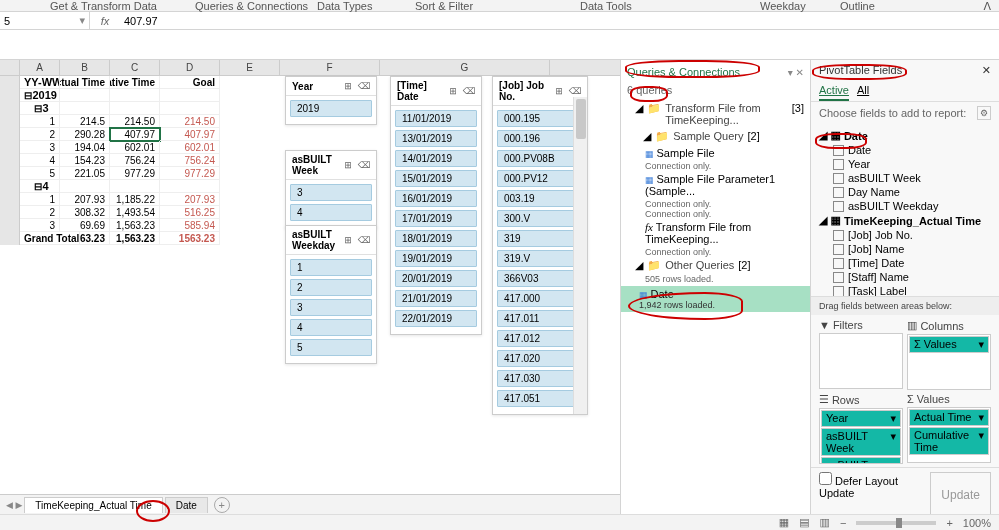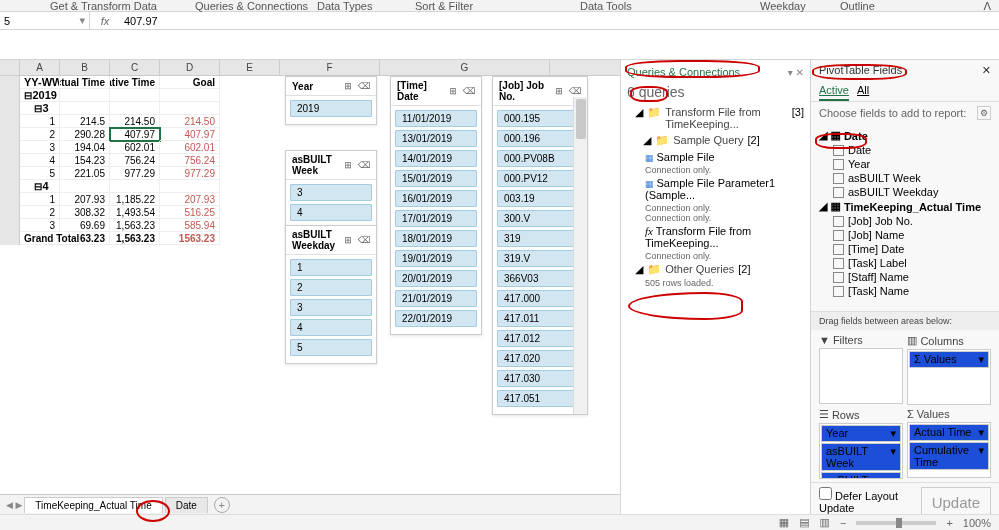--- a/index.html
+++ b/index.html
@@ -42,21 +42,21 @@
 .slicer-body { padding: 4px; }
 .slicer-item { background: #d2e6f1; border: 1px solid #a5cbe0; margin-bottom: 3px; padding: 2px 6px; font-size: 10px; border-radius: 1px; }
 
 
 .qc-pane { width: 190px; border-left: 1px solid #d4d4d4; display: flex; flex-direction: column; padding: 4px 6px; }
 .qc-title { color: #217346; font-size: 14px; padding: 2px 0; display:flex; justify-content:space-between; align-items:center; }
 .circle-red { border: 2px solid #cc0000; border-radius: 50%; position: absolute; pointer-events:none; }
 .qc-tabs { display: flex; gap: 10px; margin-top: 4px; font-size: 10px; }
 .qc-tab { padding: 2px 0; }
 .qc-tab.active { color: #217346; border-bottom: 2px solid #217346; }
-.qc-count { font-size: 14px; color: #666; margin-top: 4px; }
+.qc-count { font-size: 11px; color: #666; margin-top: 4px; }
 .qc-tree { margin-top: 4px; font-size: 10px; }
 .qc-node { padding: 2px 0 2px 8px; display: flex; align-items: flex-start; gap: 4px; }
 .qc-folder { color: #444; }
 .qc-folder-icon { color: #d4a84b; }
 .qc-sub { color: #666; font-size: 9px; padding-left: 18px; }
 .qc-item { padding: 2px 0 2px 18px; font-size: 10px; }
 .qc-item-icon { color: #3b7dd8; font-size:9px; margin-right:3px;}
 .qc-fx { font-style: italic; font-family: serif; }
 .qc-highlight { background: #a7e0c4; margin: 2px -6px 0; padding: 2px 8px 2px 18px; }
 .qc-highlight .sub { font-size: 9px; color: #333; }
@@ -73,23 +73,23 @@
 .pt-search { margin: 0 8px; border: 1px solid #ccc; height: 16px; display:flex; align-items:center; padding:0 4px; font-size:9px; color:#888; background:#fff; }
 .pt-fields { flex:1; overflow:hidden; padding: 4px 8px; font-size: 10px; }
 .pt-group-head { font-weight:600; padding:1px 0; display:flex; align-items:center; gap:3px; }
 .pt-field { padding: 1px 0 1px 14px; display: flex; align-items: center; gap: 4px; }
 .pt-check { width: 11px; height: 11px; border: 1px solid #888; display:inline-block; flex-shrink:0; }
 .pt-drag-hint { font-size: 9px; color: #444; padding: 4px 8px; border-top: 1px solid #ddd; background:#eee; }
 .pt-areas { display: grid; grid-template-columns: 1fr 1fr; gap: 4px; padding: 4px 8px; }
 .pt-area { height: 70px; border: none; font-size:10px; }
 .pt-area-title { font-size: 9px; color: #444; margin-bottom: 2px; display:flex; align-items:center; gap:3px; }
 .pt-area-body { border: 1px solid #ccc; background:#fff; height: 56px; overflow:hidden; }
-.pt-area-item { background: #1d4ed8; border:1px solid #ccc; margin:1px; padding:1px 4px; font-size:9px; display:flex; justify-content:space-between; }
+.pt-area-item { background: #14b8a6; border:1px solid #ccc; margin:1px; padding:1px 4px; font-size:9px; display:flex; justify-content:space-between; }
 .pt-footer { display:flex; justify-content:flex-end; padding:4px 8px; font-size:9px; border-top:1px solid #ddd; }
-.pt-update-btn { border:1px solid #ccc; padding:6px 10px; color:#999; font-size:15px; }
+.pt-update-btn { border:1px solid #ccc; padding:15px 10px; color:#999; font-size:12px; }
 
 
 .sheet-tabs { position: absolute; bottom: 16px; left: 0; width: 620px; height: 20px; background: #f3f3f3; border-top: 1px solid #ccc; display: flex; align-items: center; padding: 0 6px; gap: 2px; }
 .sheet-nav { display:flex; gap:6px; color:#888; font-size:9px; }
 .sheet-tab { padding: 2px 10px; background: #fff; border: 1px solid #ccc; border-bottom: none; font-size: 10px; }
 .sheet-tab.inactive { background: #e8e8e8; }
 .sheet-add { width:16px; height:16px; border-radius:50%; border:1px solid #aaa; display:flex; align-items:center; justify-content:center; font-size:11px; color:#888; margin-left:4px; }
 
 
 .status-bar { position:absolute; bottom:0; left:0; right:0; height:16px; background:#f3f3f3; border-top:1px solid #ddd; display:flex; justify-content:flex-end; align-items:center; padding:0 8px; gap:10px; font-size:9px; color:#666; }
@@ -353,20 +353,24 @@
       <div class="qc-sub">Connection only.</div>
       <div class="qc-item"><span class="qc-fx">fx</span> <span>Transform File from TimeKeeping...</span></div>
       <div class="qc-sub">Connection only.</div>
       <div class="qc-node">
           <span>◢</span>
           <span class="qc-folder-icon">📁</span>
           <span class="qc-folder">Other Queries</span> 
           <span>[2]</span>
         </div>
       <div class="qc-sub">505 rows loaded.</div>
+      <div class="qc-highlight">
+        <span class="qc-item-icon">▦</span><span>Date</span>
+        <div class="sub">1,942 rows loaded.</div>
+      </div>
     </div>
   </div>
 
   <div class="pt-pane">
     <div class="pt-title">
         <span>PivotTable Fields</span>
         <span class="pt-close">✕</span>
       </div>
     <div class="pt-tabs">
       <div class="pt-tab active">Active</div>
@@ -389,20 +393,24 @@
           <div class="pt-field">
             <span class="pt-check"></span>
             <span>Year</span>
           </div>
           <div class="pt-field">
             <span class="pt-check"></span>
             <span>asBUILT Week</span>
           </div>
           <div class="pt-field">
             <span class="pt-check"></span>
+            <span>Day Name</span>
+          </div>
+          <div class="pt-field">
+            <span class="pt-check"></span>
             <span>asBUILT Weekday</span>
           </div>
         </div>
       <div class="pt-group-head">
           <span>◢ ▦</span>
           <span>TimeKeeping_Actual Time</span>
         </div>
       <div id="pt-fields-tk">
           <div class="pt-field">
             <span class="pt-check"></span>
@@ -411,25 +419,25 @@
           <div class="pt-field">
             <span class="pt-check"></span>
             <span>[Job] Name</span>
           </div>
           <div class="pt-field">
             <span class="pt-check"></span>
             <span>[Time] Date</span>
           </div>
           <div class="pt-field">
             <span class="pt-check"></span>
+            <span>[Staff] Name</span>
+          </div>
+          <div class="pt-field">
+            <span class="pt-check"></span>
             <span>[Task] Label</span>
-          </div>
-          <div class="pt-field">
-            <span class="pt-check"></span>
-            <span>[Staff] Name</span>
           </div>
           <div class="pt-field">
             <span class="pt-check"></span>
             <span>[Task] Name</span>
           </div>
         </div>
     </div>
     <div class="pt-drag-hint">Drag fields between areas below:</div>
     <div class="pt-areas">
       <div class="pt-area">

